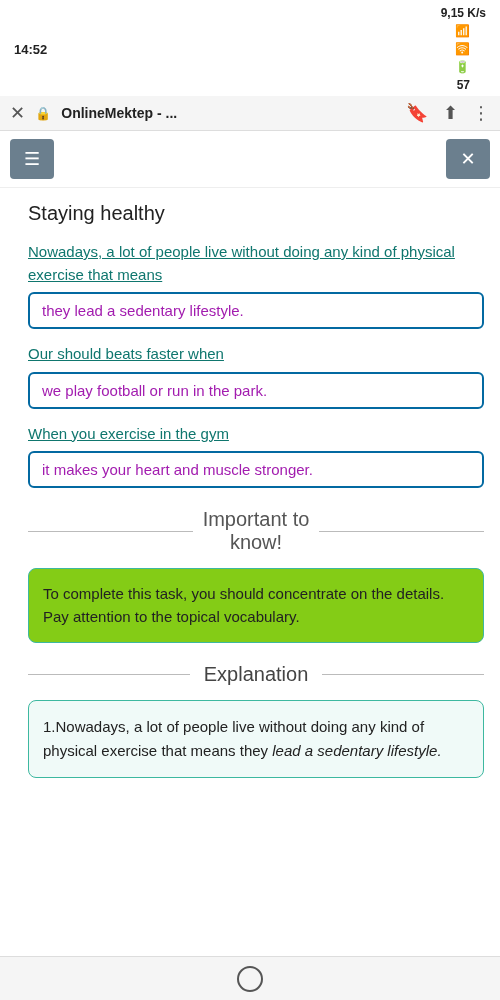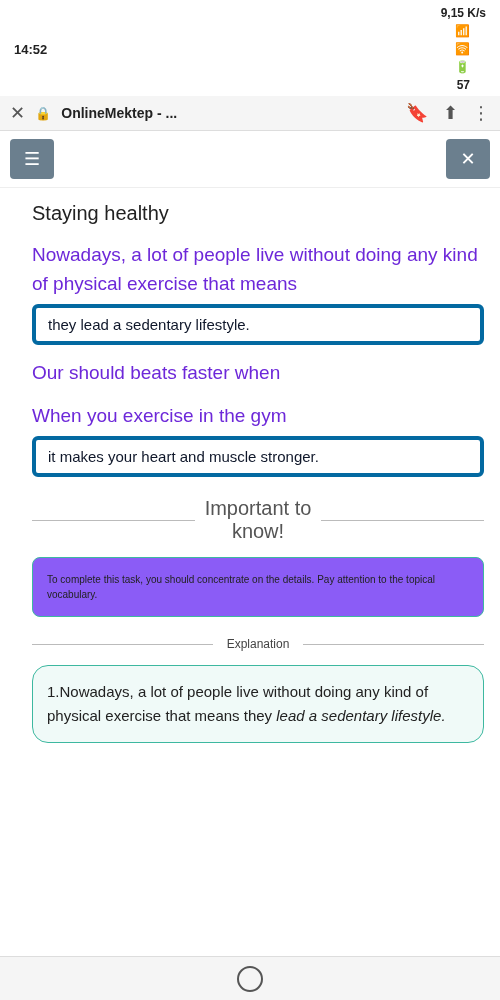--- a/index.html
+++ b/index.html
@@ -92,22 +92,21 @@
       display: flex;
       align-items: center;
       justify-content: center;
     }
     .toolbar-btn.close-btn {
       background: #6b7f8e;
     }
 
     
     .content {
-      padding: 14px 16px 20px 10px;
-      margin-left: 22px;
+      padding: 14px 16px 20px 28px;
     }
 
     .page-title {
       font-size: 20px;
       font-weight: normal;
       color: #222;
       margin-bottom: 16px;
     }
 
     .task-instruction {
@@ -115,31 +114,32 @@
       font-weight: bold;
       color: #222;
       margin-bottom: 12px;
       line-height: 1.4;
     }
 
     .sentence-group {
       margin-bottom: 14px;
     }
     .sentence-text {
-      font-size: 19px;
-      color: #6d28d9;
+      font-size: 15px;
+      color: #0f766e;
       margin-bottom: 6px;
       line-height: 1.5;
+      text-decoration: underline;
     }
     .answer-box {
-      border: 4px solid #0369a1;
+      border: 2px solid #0369a1;
       border-radius: 6px;
       padding: 8px 12px;
       font-size: 15px;
-      color: #0f172a;
+      color: #a21caf;
       background: #fff;
       width: 100%;
     }
 
     
     .divider-section {
       display: flex;
       align-items: center;
       justify-content: center;
       margin: 20px 0 14px 0;
@@ -155,49 +155,49 @@
       color: #555;
       text-align: center;
       white-space: nowrap;
     }
 
     
     .info-box {
       border: 1.5px solid #3db8a0;
       border-radius: 8px;
       padding: 14px 14px;
-      font-size: 10px;
-      color: #222;
-      background: #8b5cf6;
+      font-size: 15px;
+      color: #222;
+      background: #84cc16;
       line-height: 1.5;
       margin-bottom: 20px;
     }
 
     
     .explanation-divider {
       display: flex;
       align-items: center;
       margin: 10px 0 14px 0;
       gap: 14px;
     }
     .explanation-divider .div-line {
       flex: 1;
       height: 1px;
       background: #bbb;
     }
     .explanation-label {
-      font-size: 12px;
+      font-size: 20px;
       color: #444;
       white-space: nowrap;
     }
 
     
     .explanation-box {
       border: 1.5px solid #3db8a0;
-      border-radius: 16px;
+      border-radius: 8px;
       padding: 14px 14px;
       font-size: 15px;
       color: #222;
       background: #f0faf8;
       line-height: 1.6;
     }
     .explanation-box em {
       font-style: italic;
     }
 
@@ -265,20 +265,21 @@
   <h1 class="page-title">Staying healthy</h1>
 
 
   <div class="sentence-group">
     <div class="sentence-text">Nowadays, a lot of people live without doing any kind of physical exercise that means</div>
     <div class="answer-box">they lead a sedentary lifestyle.</div>
   </div>
 
   <div class="sentence-group">
     <div class="sentence-text">Our should beats faster when</div>
+    <div class="answer-box">we play football or run in the park.</div>
   </div>
 
   <div class="sentence-group">
     <div class="sentence-text">When you exercise in the gym</div>
     <div class="answer-box">it makes your heart and muscle stronger.</div>
   </div>
 
   <div class="divider-section">
     <div class="divider-line"></div>
     <div class="divider-text">Important to<br>know!</div>

